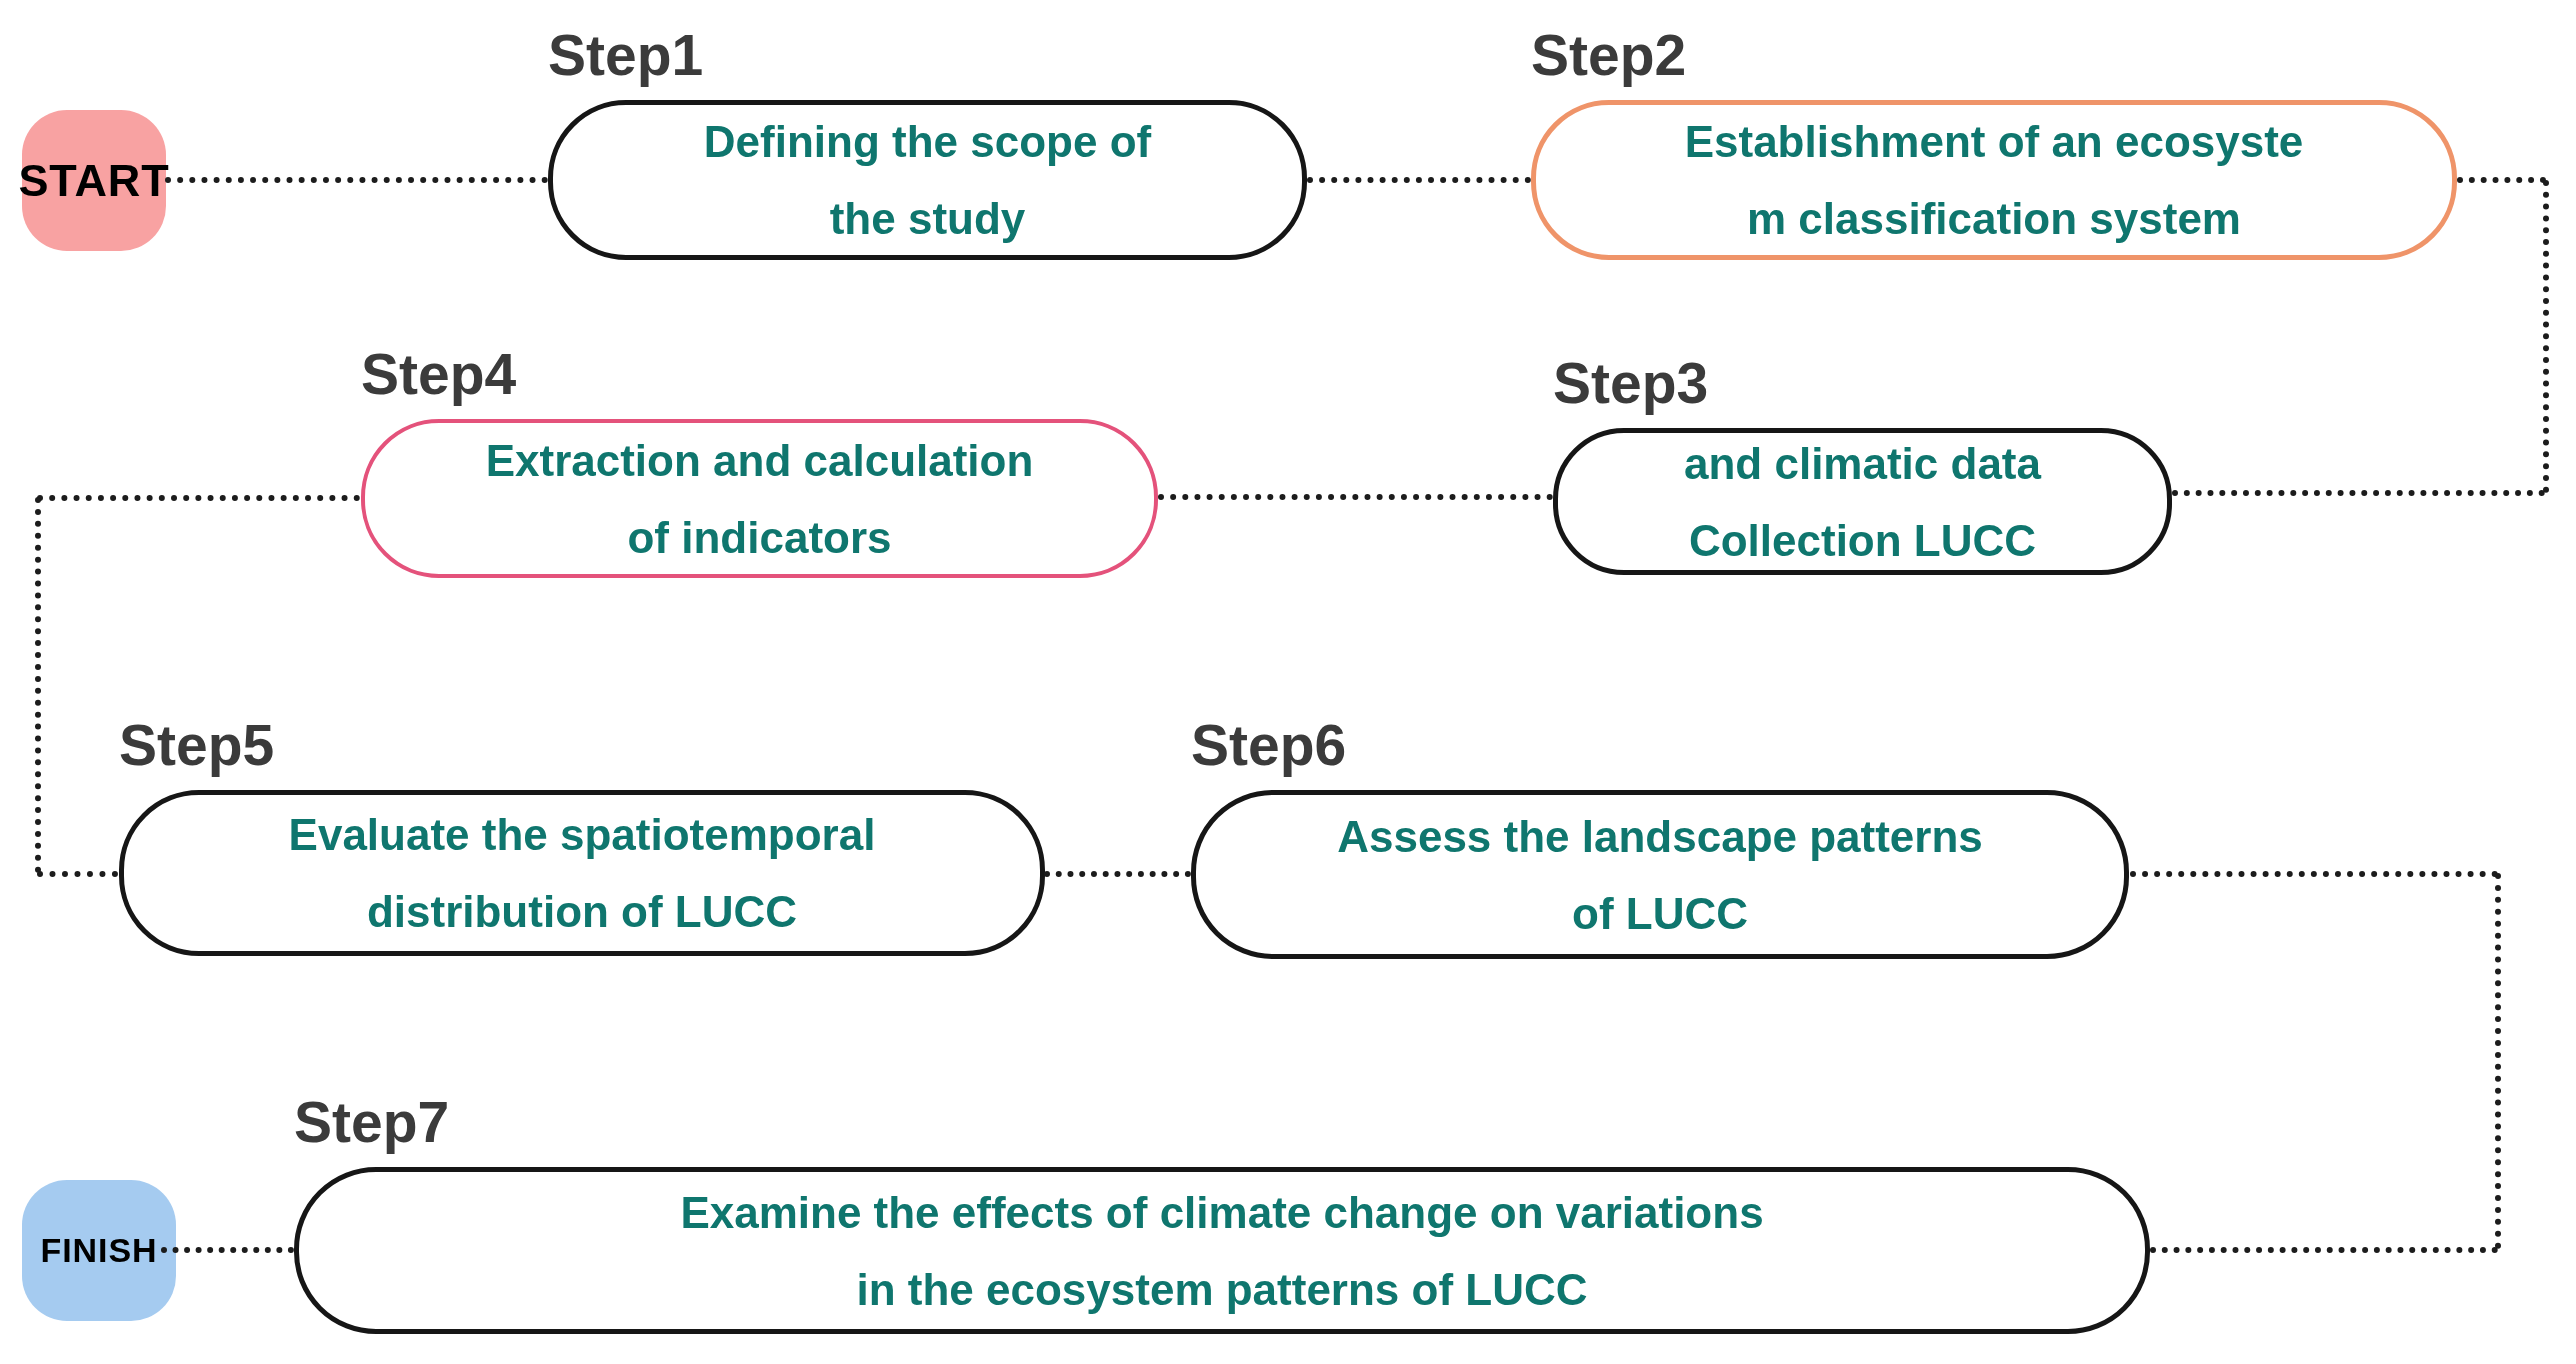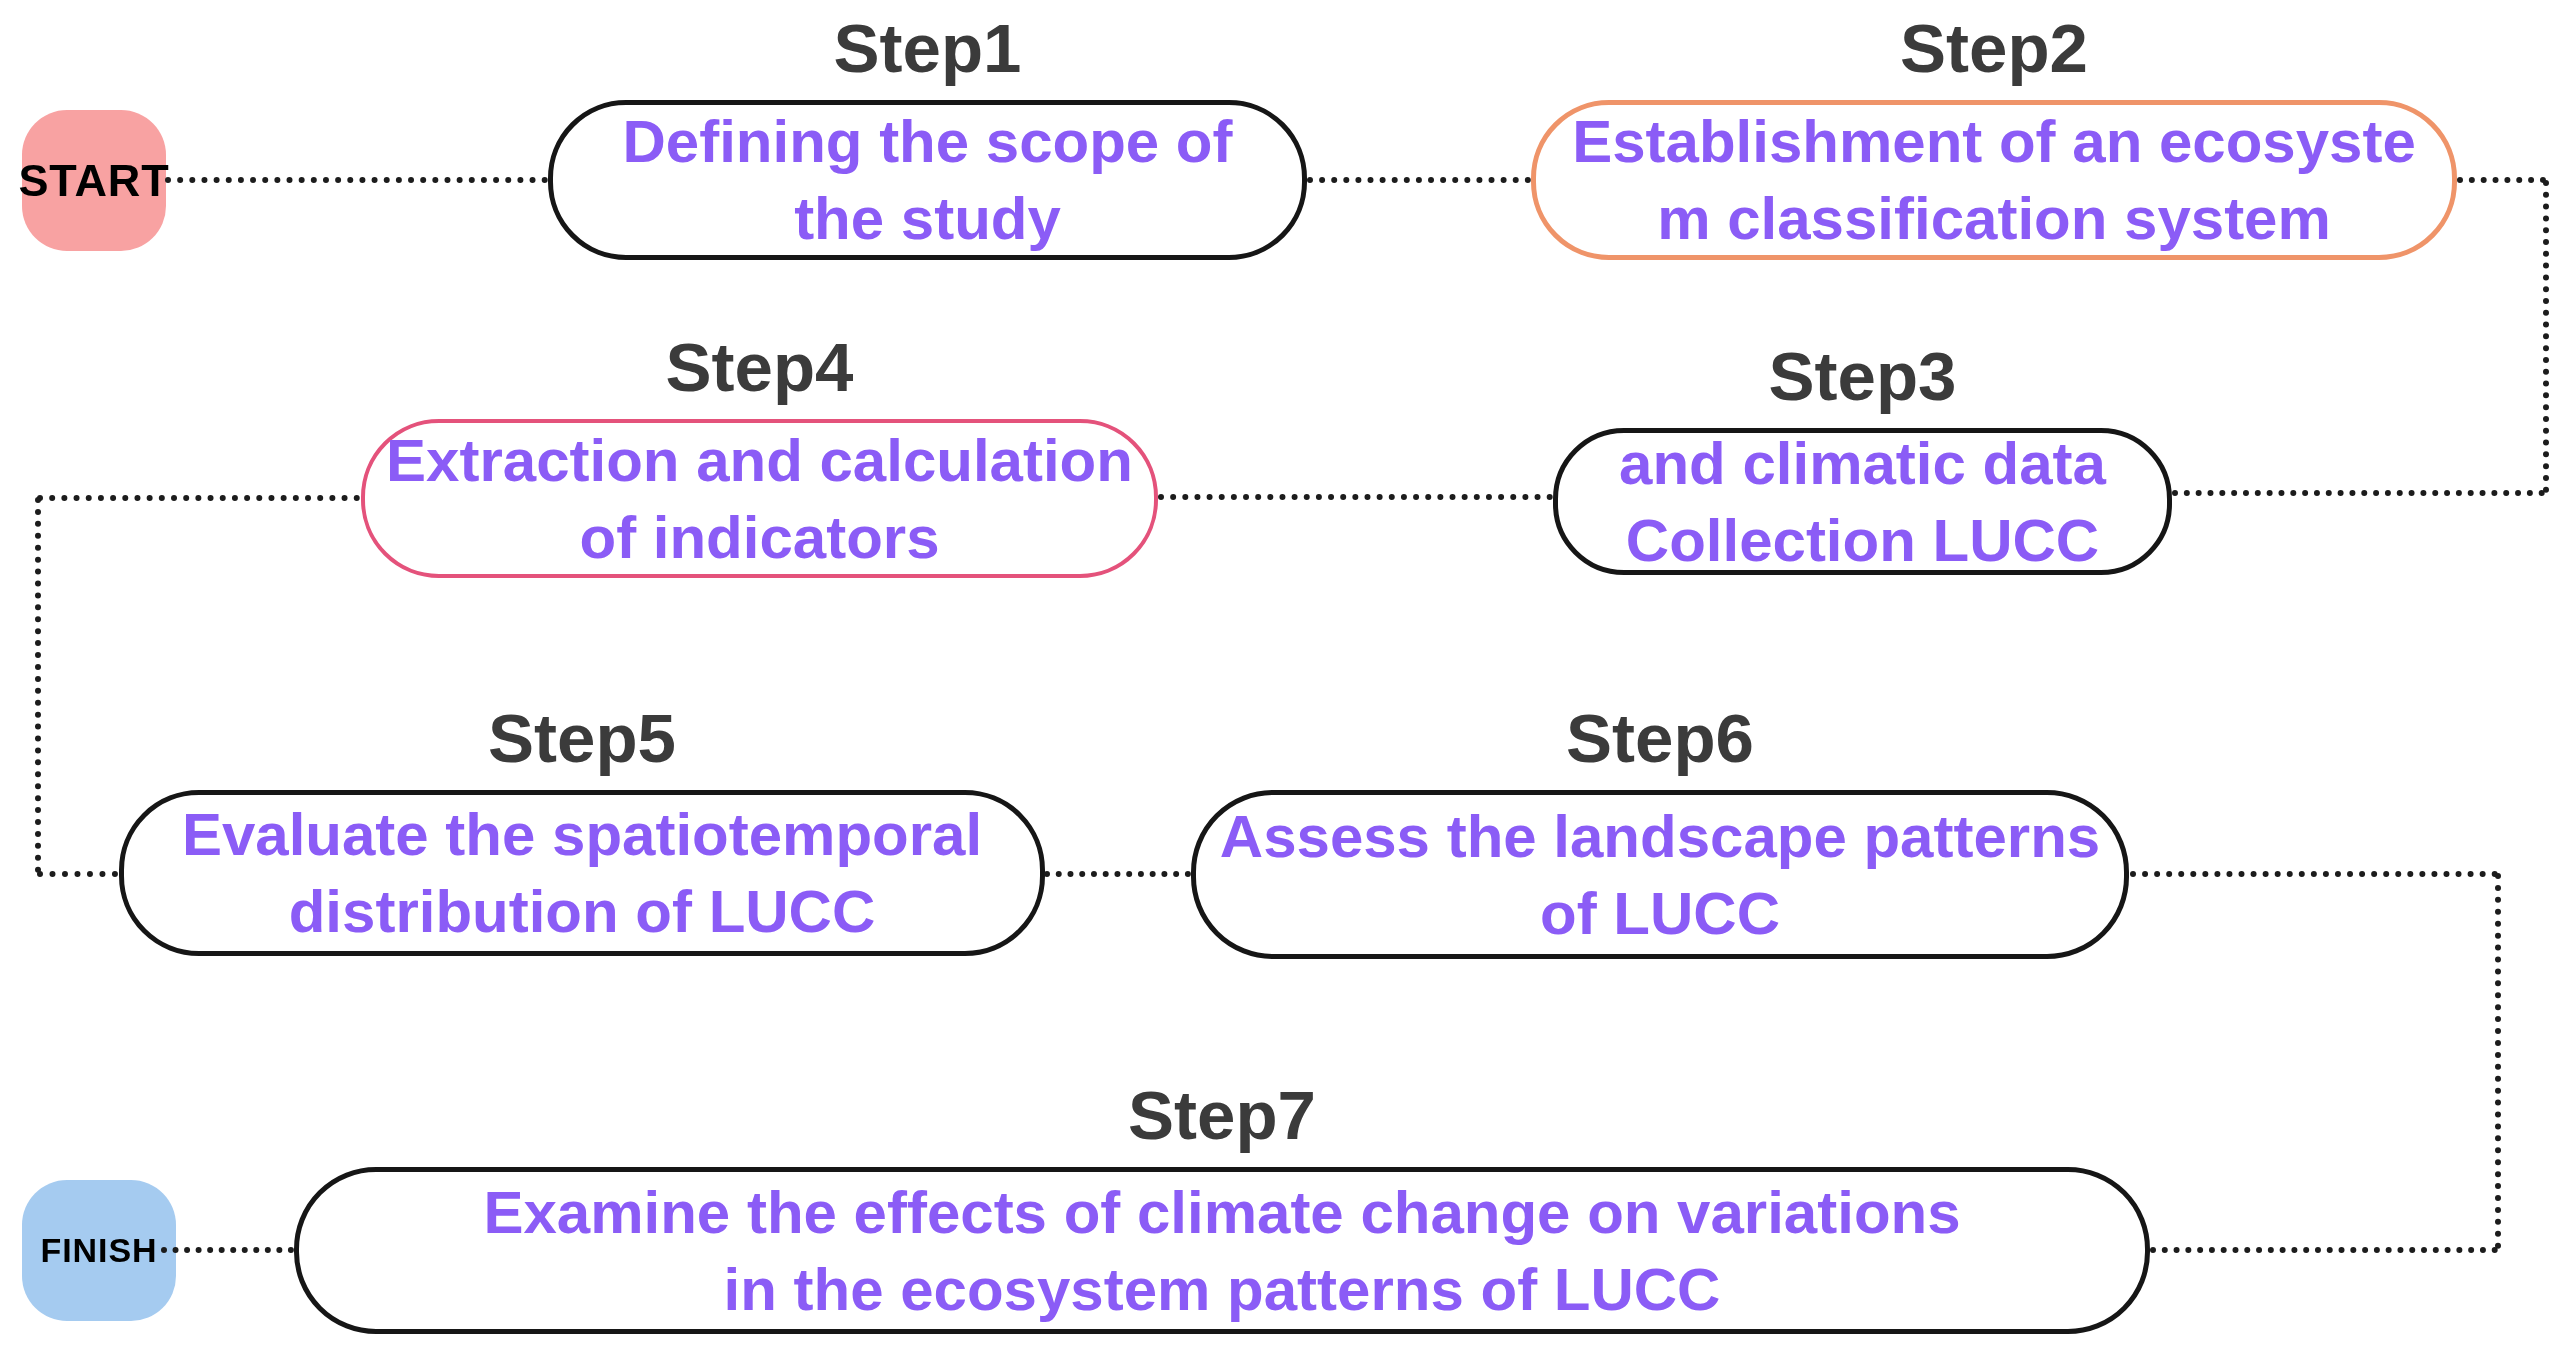--- a/index.html
+++ b/index.html
@@ -29,41 +29,40 @@
   .terminal.finish { left: 22px; top: 1180px; width: 154px; height: 141px; font-size: 34px; }
   .step {
     position: absolute;
   }
   .step-label {
     position: absolute;
     bottom: 100%;
     left: 0;
     width: 100%;
     margin-bottom: 12.5px;
-    text-align: center;
-    font-size: 69px;
+    font-size: 57px;
     font-weight: bold;
     color: #3b3b3b;
     white-space: nowrap;
   }
   .step-box {
     position: absolute;
     left: 0; top: 0; right: 0; bottom: 0;
     background: #ffffff;
     border: 5.3px solid #161616;
     display: flex;
     flex-direction: column;
     align-items: center;
     justify-content: center;
     text-align: center;
   }
   .step-box .line {
-    font-size: 60px;
+    font-size: 44px;
     font-weight: bold;
-    color: #8b5cf6;
+    color: #0f766e;
     line-height: 77px;
     white-space: nowrap;
   }
   .conn-h {
     position: absolute;
     height: 0;
     border-top: 6.2px dotted #1c1c1c;
   }
   .conn-v {
     position: absolute;

